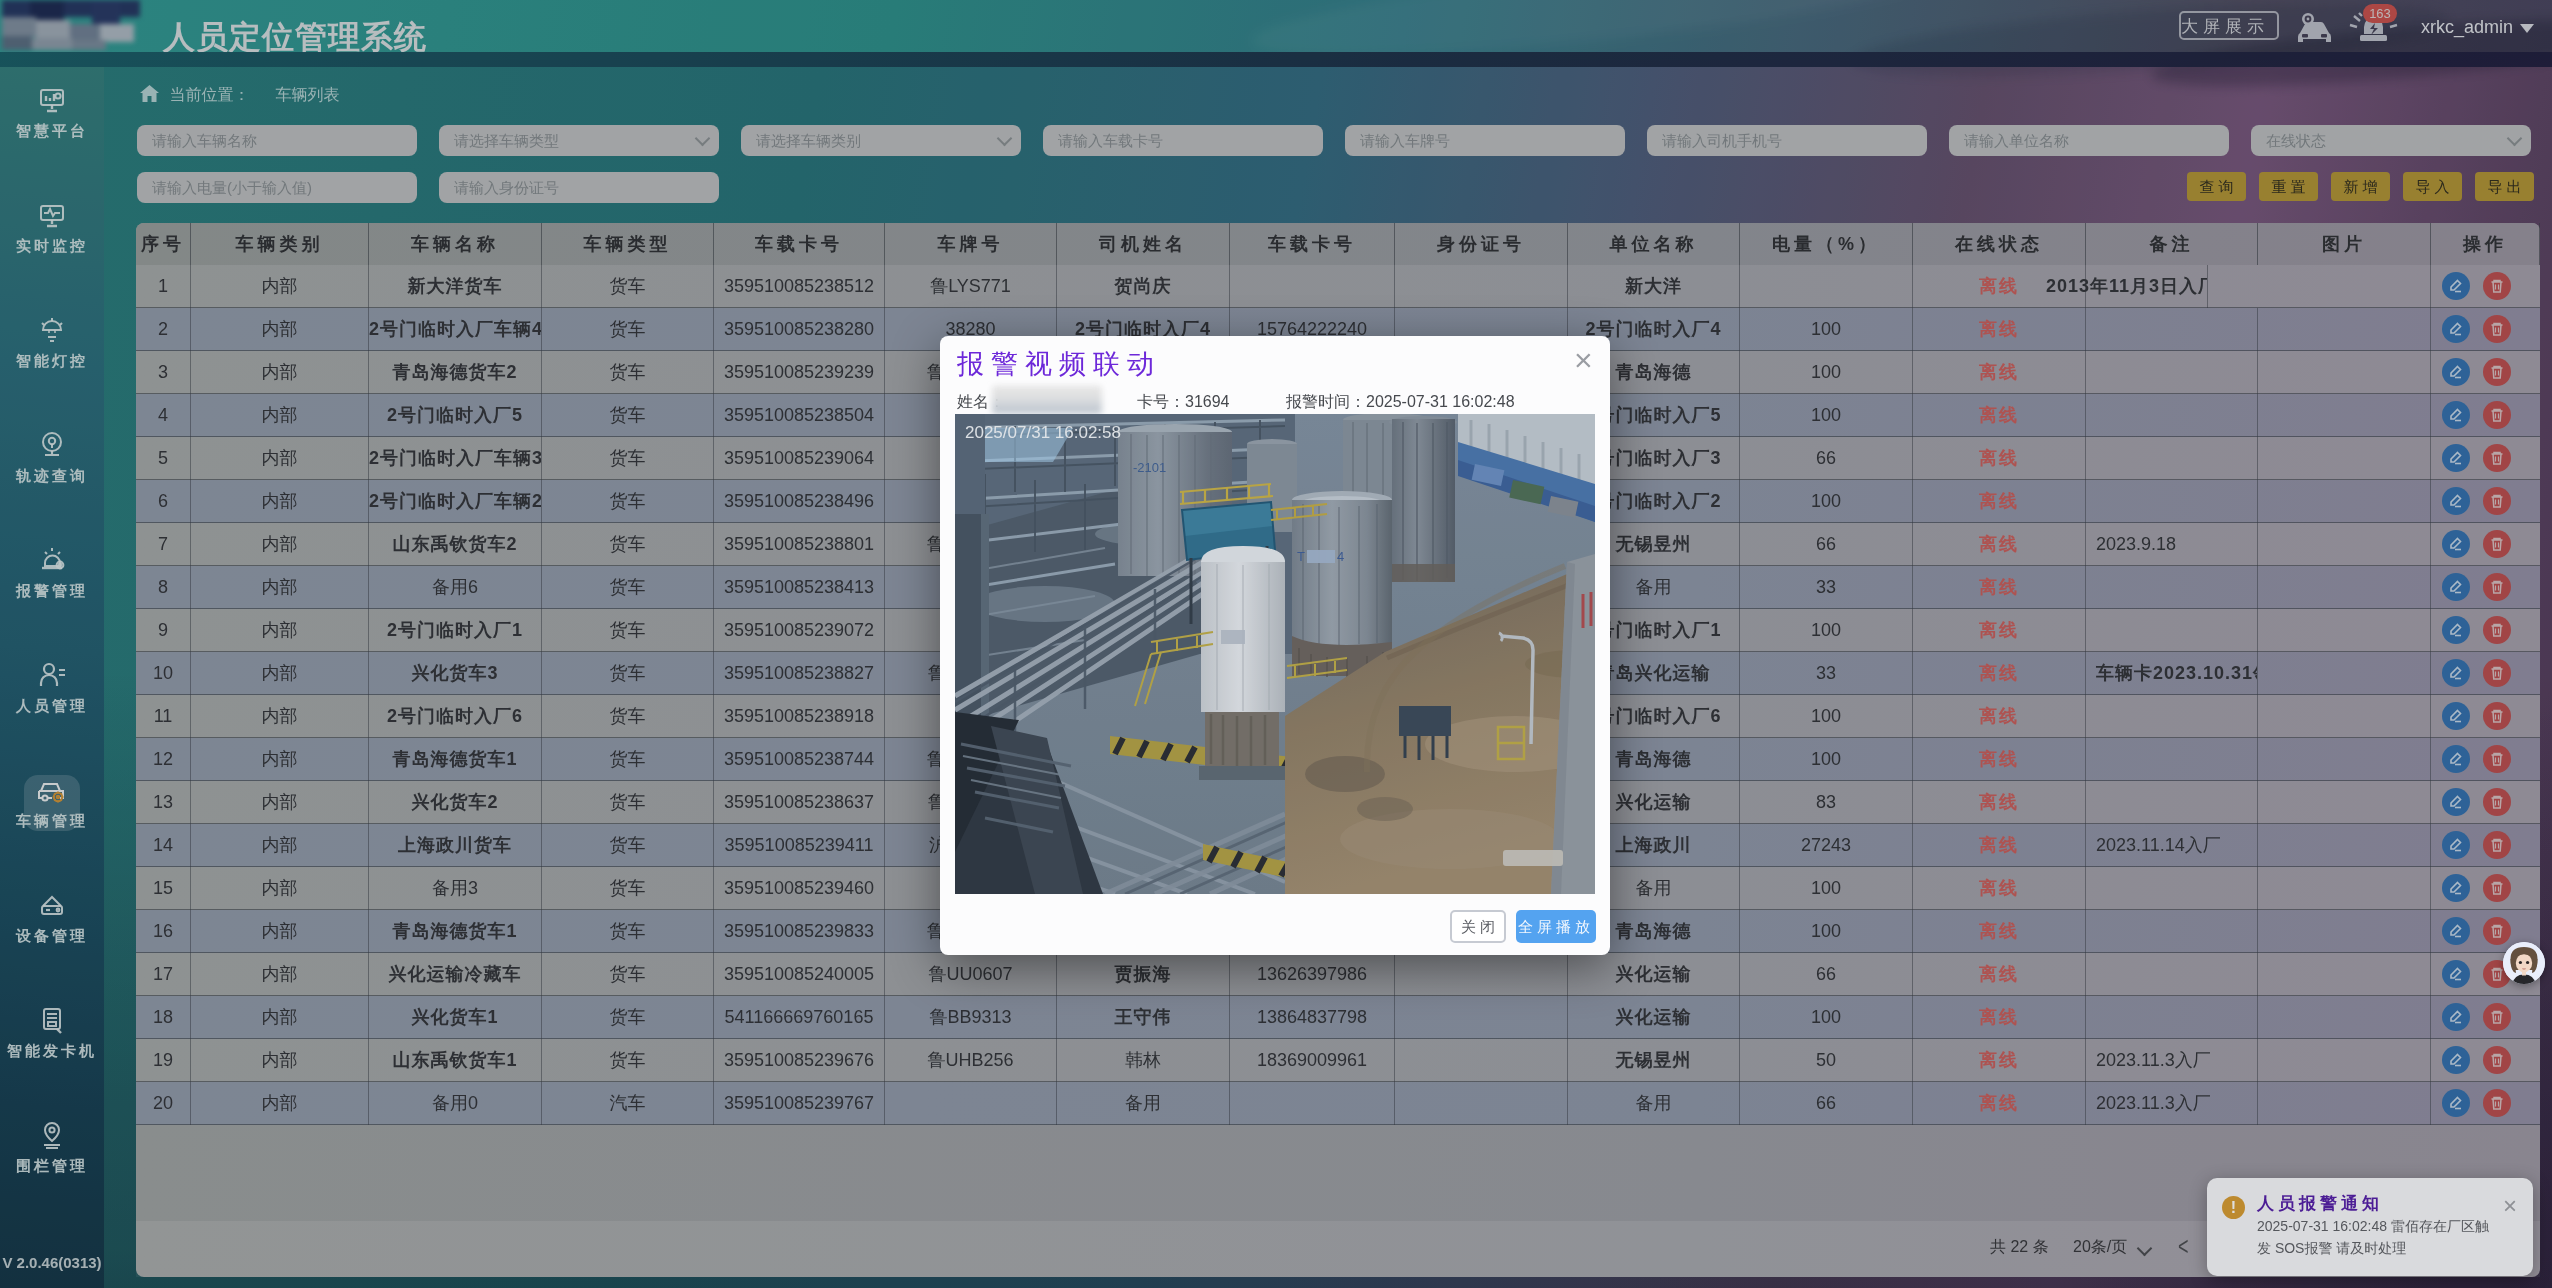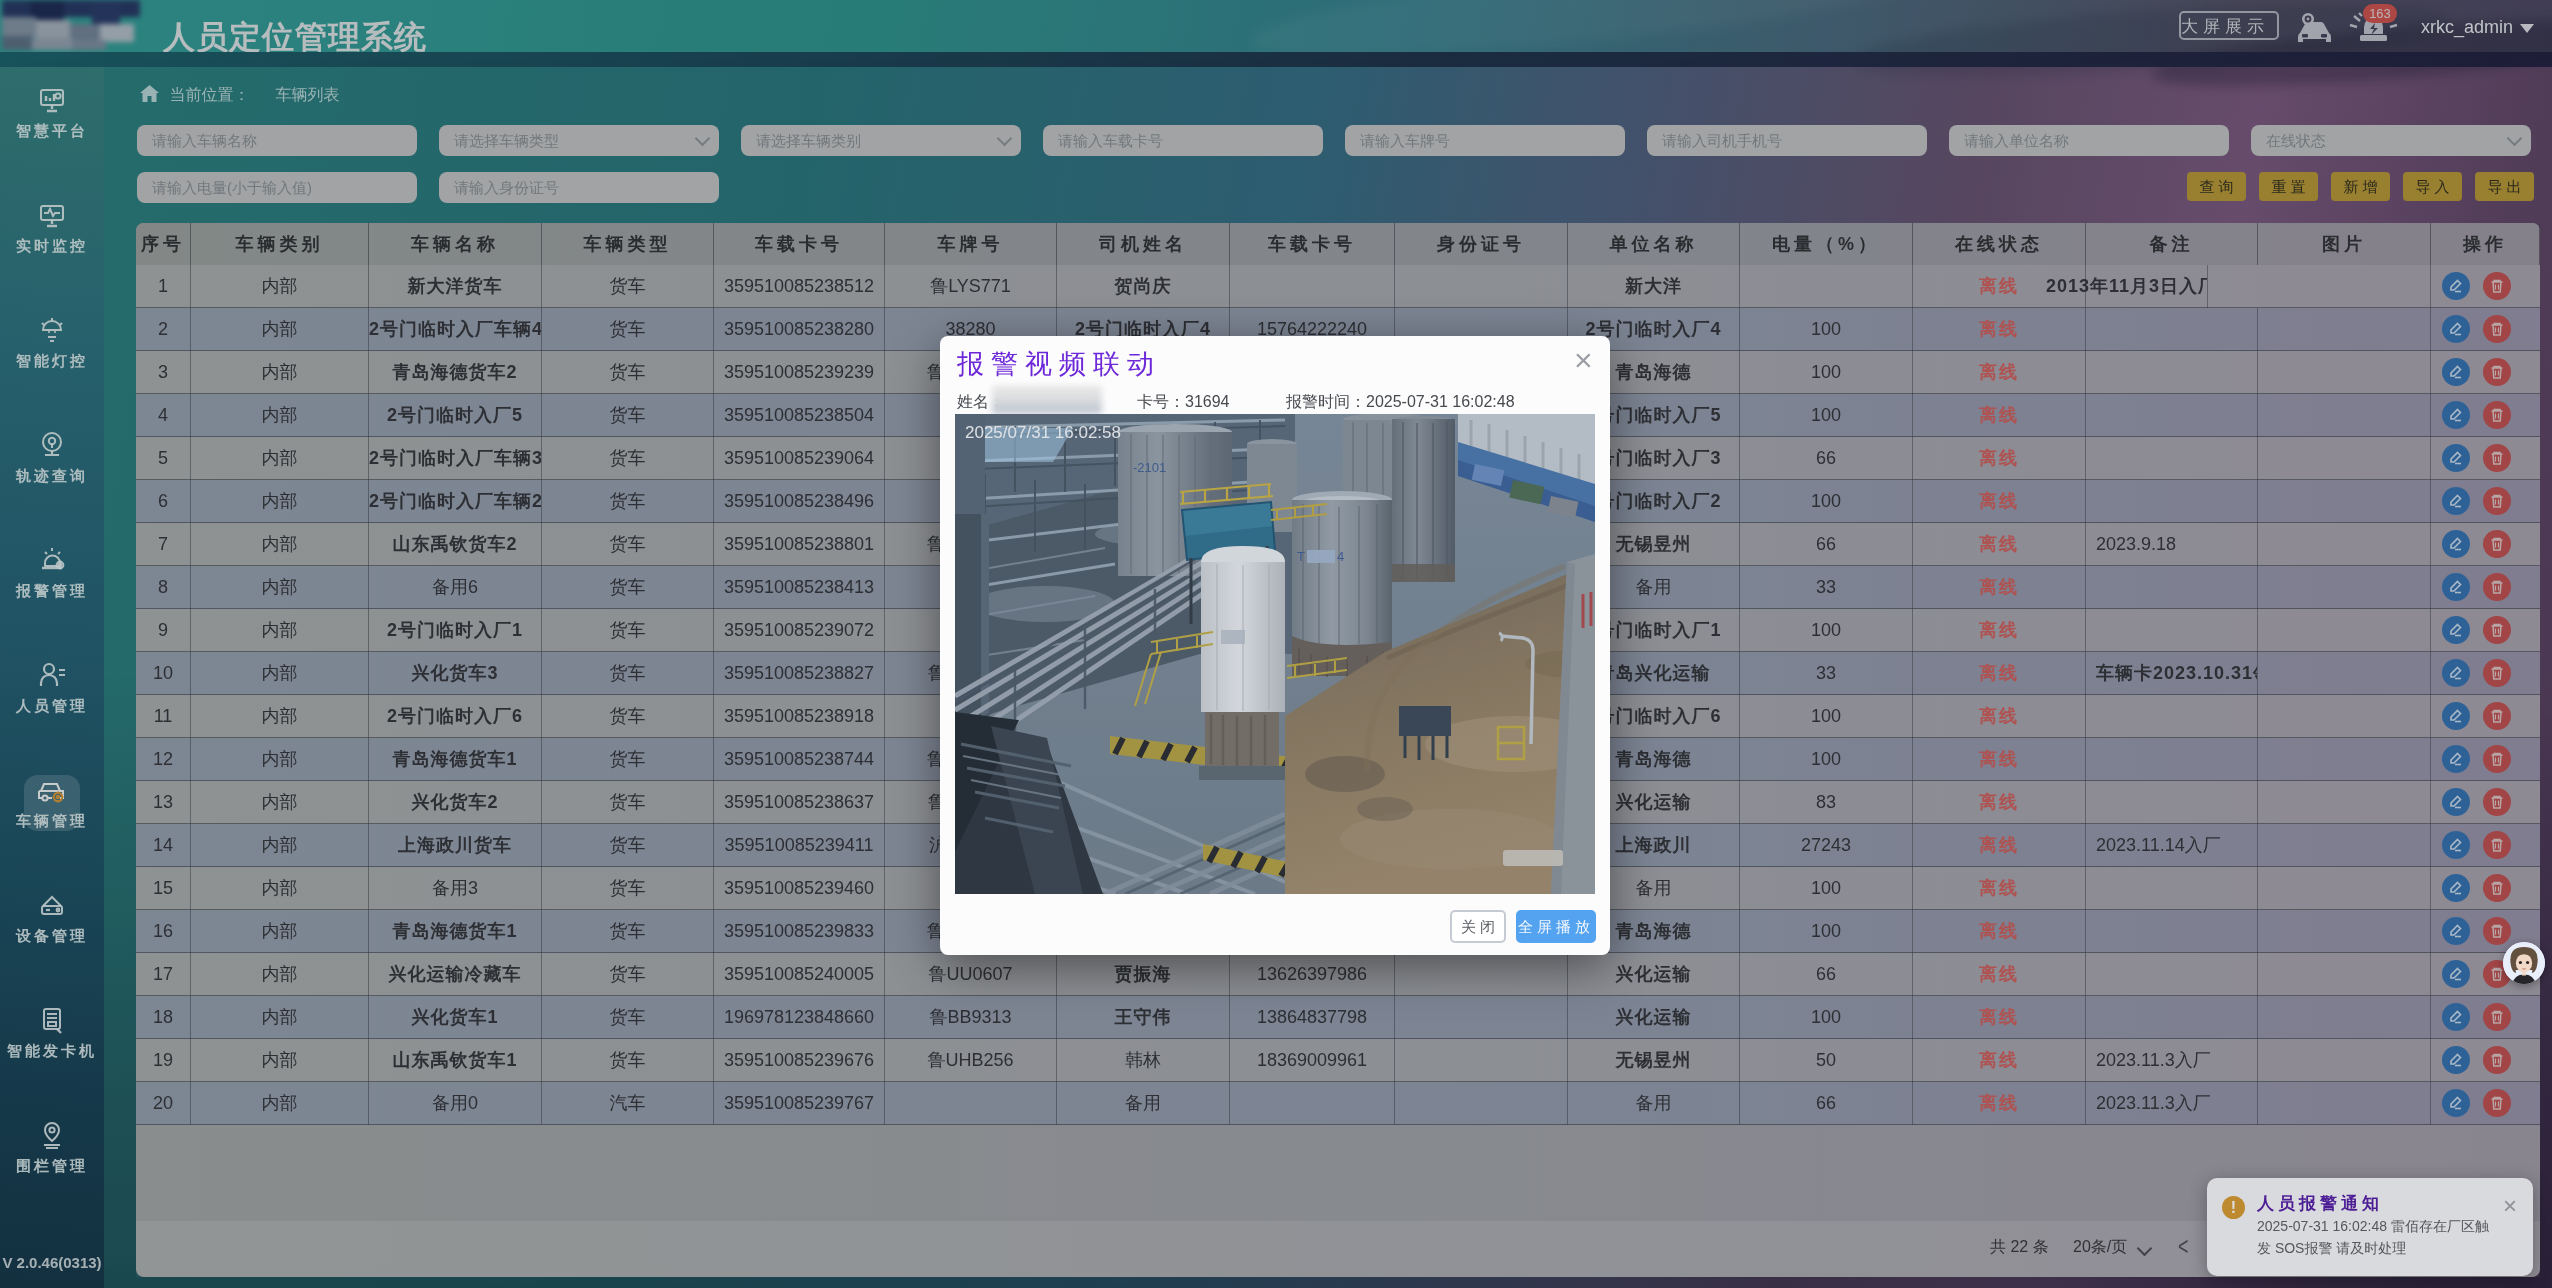--- a/index.html
+++ b/index.html
@@ -832,21 +832,21 @@
             <path d="M6.5 6.5v5M9.5 6.5v5" stroke-width="1.2"></path>
           </g>
         </svg>
       </div>
 </div>
 <div class="row even" style="top:996px">
 <div class="td" style="left:0px;width:55px">18</div>
 <div class="td" style="left:55px;width:178px">内部</div>
 <div class="td cjk" style="left:233px;width:173px">兴化货车1</div>
 <div class="td" style="left:406px;width:172px">货车</div>
-<div class="td" style="left:578px;width:171px">196978123848660</div>
+<div class="td" style="left:578px;width:171px">541166669760165</div>
 <div class="td" style="left:749px;width:172px">鲁BB9313</div>
 <div class="td cjk" style="left:921px;width:173px">王守伟</div>
 <div class="td" style="left:1094px;width:165px">13864837798</div>
 <div class="td" style="left:1259px;width:173px"></div>
 <div class="td cjk" style="left:1432px;width:172px">兴化运输</div>
 <div class="td" style="left:1604px;width:173px">100</div>
 <div class="td off" style="left:1777px;width:173px">离线</div>
 <div class="td" style="text-align:left;padding-left:10px;left:1950px;width:172px"></div>
 <div class="td" style="left:2122px;width:173px"></div>
 <div class="td" style="left:2295px;width:109px;border-right:none"></div>

